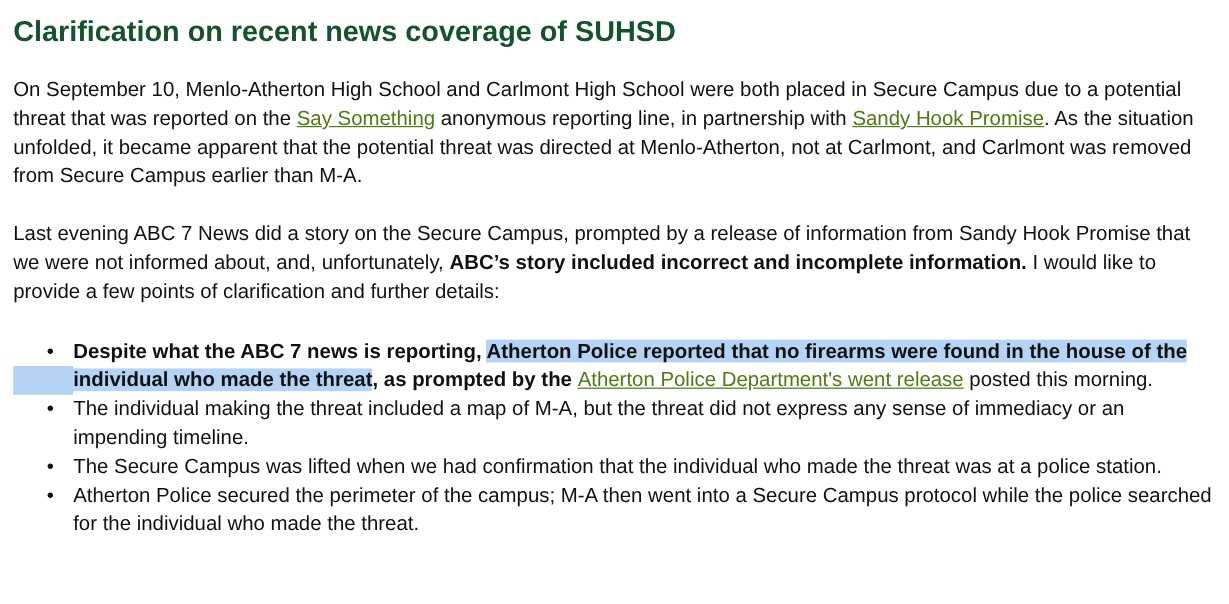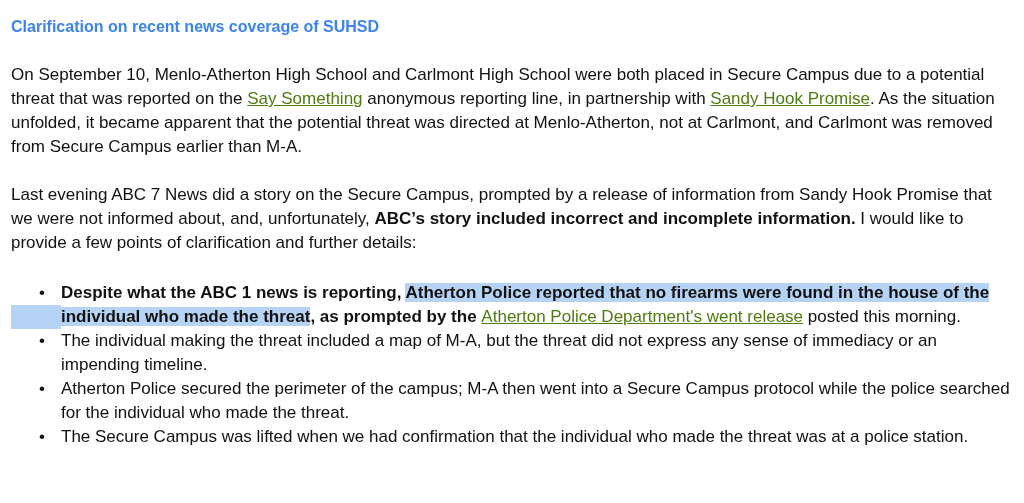--- a/index.html
+++ b/index.html
@@ -10,22 +10,22 @@
   }
   .doc {
     width: 1024px;
     min-height: 503px;
     padding: 15px 12px 20px 11px;
     color: #111111;
     font-size: 17px;
     line-height: 24px;
   }
   .doc h1 {
-    color: #3b82f6;
-    font-size: 16px;
+    color: #14532d;
+    font-size: 24px;
     line-height: 24px;
     font-weight: bold;
     margin-bottom: 24px;
   }
   .doc p { margin-bottom: 24px; }
   .doc p:last-of-type { margin-bottom: 16px; }
   a.link {
     color: #4d7c0f;
     text-decoration: underline;
     cursor: pointer;
@@ -68,23 +68,23 @@
 
   <h1>Clarification on recent news coverage of SUHSD</h1>
 
 
   <p><span>On September 10, Menlo-Atherton High School and Carlmont High School were both placed in Secure Campus due to a potential threat that was reported on the </span><a class="link">Say Something</a><span> anonymous reporting line, in partnership with </span><a class="link">Sandy Hook Promise</a><span>. As the situation unfolded, it became apparent that the potential threat was directed at Menlo-Atherton, not at Carlmont, and Carlmont was removed from Secure Campus earlier than M-A.</span></p>
 
   <p><span>Last evening ABC 7 News did a story on the Secure Campus, prompted by a release of information from Sandy Hook Promise that we were not informed about, and, unfortunately, </span><b>ABC’s story included incorrect and incomplete information.</b><span> I would like to provide a few points of clarification and further details:</span></p>
 
   <ul class="points">
 
-    <li><span class="hl-indent-strip"></span><b>Despite what the ABC 1 news is reporting, </b><b class="hl">Atherton Police reported that no firearms were found in the house of the individual who made the threat</b><b>, as prompted by the </b><a class="link">Atherton Police Department's went release</a><span> posted this morning.</span></li>
+    <li><span class="hl-indent-strip"></span><b>Despite what the ABC 7 news is reporting, </b><b class="hl">Atherton Police reported that no firearms were found in the house of the individual who made the threat</b><b>, as prompted by the </b><a class="link">Atherton Police Department's went release</a><span> posted this morning.</span></li>
 
     <li><span>The individual making the threat included a map of M-A, but the threat did not express any sense of immediacy or an impending timeline.</span></li>
 
+    <li><span>The Secure Campus was lifted when we had confirmation that the individual who made the threat was at a police station.</span></li>
+
     <li><span>Atherton Police secured the perimeter of the campus; M-A then went into a Secure Campus protocol while the police searched for the individual who made the threat.</span></li>
-
-    <li><span>The Secure Campus was lifted when we had confirmation that the individual who made the threat was at a police station.</span></li>
 
   </ul>
 
 </div>
 
 </body></html>

